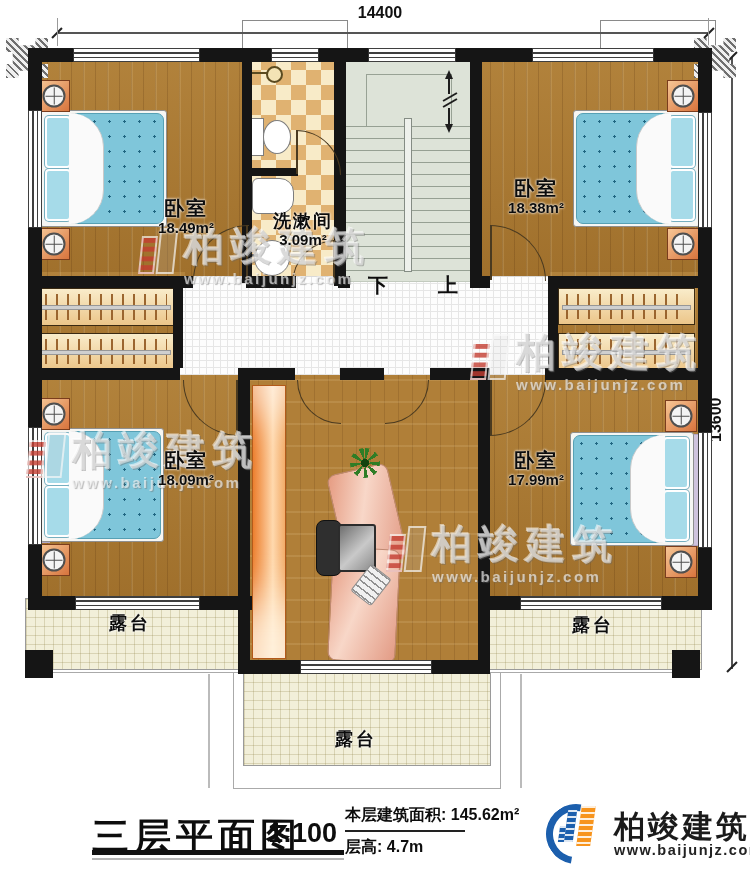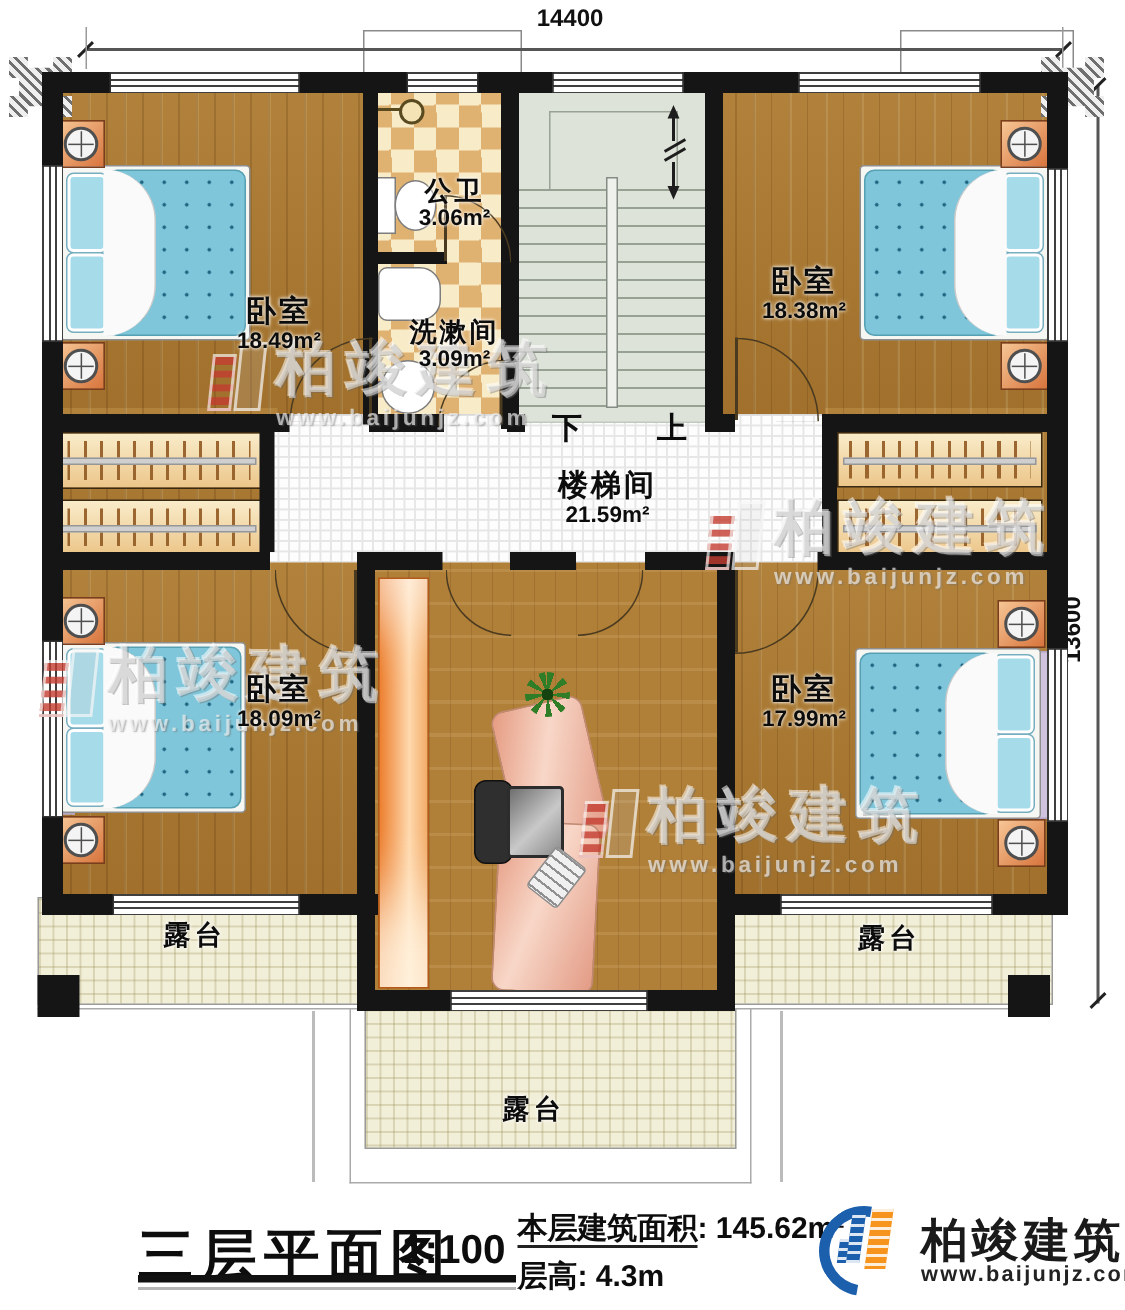--- a/index.html
+++ b/index.html
@@ -109,21 +109,21 @@
   .wm-icon .b2{position:absolute;left:20px;top:2px;width:14px;height:42px;border:2px solid rgba(250,250,250,.65);transform:skewX(-6deg);
     background:rgba(200,200,200,.18);}
   .wm-name{font-size:40px;font-weight:bold;letter-spacing:7px;color:rgba(237,237,237,.55);
     text-shadow:1px 1px 0 rgba(105,105,105,.4), -1px -1px 0 rgba(255,255,255,.55);line-height:1;}
   .wm-url{font-size:15px;font-weight:bold;letter-spacing:2.5px;color:rgba(244,244,244,.65);
     text-shadow:1px 1px 1px rgba(110,110,110,.45);margin-top:4px;}
 
   
   .tb-title{z-index:6;font-size:37px;font-weight:bold;letter-spacing:5px;color:#0d0d0d;}
   .tb-scale{z-index:6;font-size:27px;font-weight:bold;color:#0d0d0d;}
-  .tb-info{z-index:6;font-size:20px;font-weight:bold;color:#0d0d0d;}
+  .tb-info{z-index:6;font-size:16px;font-weight:bold;color:#0d0d0d;}
   .logo-name{z-index:6;font-size:31px;font-weight:bold;letter-spacing:3px;color:#1a1a1a;}
   .logo-url{z-index:6;font-size:14.5px;font-weight:bold;letter-spacing:1.5px;color:#222;}
   .swoosh{position:absolute;left:0;top:4px;width:46px;height:46px;border-radius:50%;
     border:7px solid #1c5fad;border-top-color:rgba(0,0,0,0);border-right-color:rgba(0,0,0,0);transform:rotate(55deg);}
   .bldg{position:absolute;transform:skewX(-8deg);
     background-image:repeating-linear-gradient(to bottom, rgba(255,255,255,.85) 0 2px, rgba(0,0,0,0) 2px 6px);}
   .bldg.blue{background-color:#1c5fad;}
   .bldg.orange{background-color:#f7941d;}
 </style>
 </head>
@@ -323,31 +323,23 @@
   <div class="abs arc" style="left:385px;top:380px;width:43px;height:43px;border-right:1.5px solid #4a3a20;border-bottom:1.5px solid #4a3a20;border-bottom-right-radius:100%;"></div>
 
   <div class="abs room-label" style="left:126px;top:198px;width:120px;">
     <div class="rname">卧室</div>
     <div class="rarea">18.49m²</div>
   </div>
   <div class="abs room-label" style="left:476px;top:178px;width:120px;">
     <div class="rname">卧室</div>
     <div class="rarea">18.38m²</div>
   </div>
-  <div class="abs room-label small" style="left:255px;top:118px;width:96px;">
-    <div class="rname">公卫</div>
-    <div class="rarea">3.06m²</div>
-  </div>
   <div class="abs room-label small" style="left:250px;top:212px;width:106px;">
     <div class="rname">洗漱间</div>
     <div class="rarea">3.09m²</div>
-  </div>
-  <div class="abs room-label" style="left:345px;top:314px;width:120px;">
-    <div class="rname">楼梯间</div>
-    <div class="rarea">21.59m²</div>
   </div>
   <div class="abs room-label" style="left:126px;top:450px;width:120px;">
     <div class="rname">卧室</div>
     <div class="rarea">18.09m²</div>
   </div>
   <div class="abs room-label" style="left:476px;top:450px;width:120px;">
     <div class="rname">卧室</div>
     <div class="rarea">17.99m²</div>
   </div>
   <div class="abs room-label terr" style="left:70px;top:614px;width:120px;">
@@ -405,21 +397,21 @@
   <div class="abs" style="left:92px;top:850px;width:252px;height:5px;background:#111;z-index:6;"></div>
   <div class="abs" style="left:92px;top:858px;width:252px;height:2px;background:#b5b5b5;z-index:6;"></div>
   <div class="abs tb-scale" style="left:268px;top:818px;">1:100</div>
   <div class="abs tb-info" style="left:345px;top:805px;">
     <span>本层建筑面积:</span>
     <span>145.62m²</span>
   </div>
   <div class="abs" style="left:345px;top:830px;width:120px;height:2px;background:#222;z-index:6;"></div>
   <div class="abs tb-info" style="left:345px;top:837px;">
     <span>层高:</span>
-    <span>4.3m</span>
+    <span>4.7m</span>
   </div>
 
   <div class="abs" style="left:546px;top:800px;width:62px;height:60px;z-index:6;">
     <div class="swoosh"></div>
     <div class="bldg blue" style="left:20px;top:10px;width:9px;height:32px;"></div>
     <div class="bldg orange" style="left:33px;top:6px;width:14px;height:40px;"></div>
     <div class="bldg blue" style="left:13px;top:26px;width:6px;height:16px;"></div>
   </div>
   <div class="abs logo-name" style="left:614px;top:806px;">柏竣建筑</div>
   <div class="abs logo-url" style="left:614px;top:842px;">www.baijunjz.com</div>

